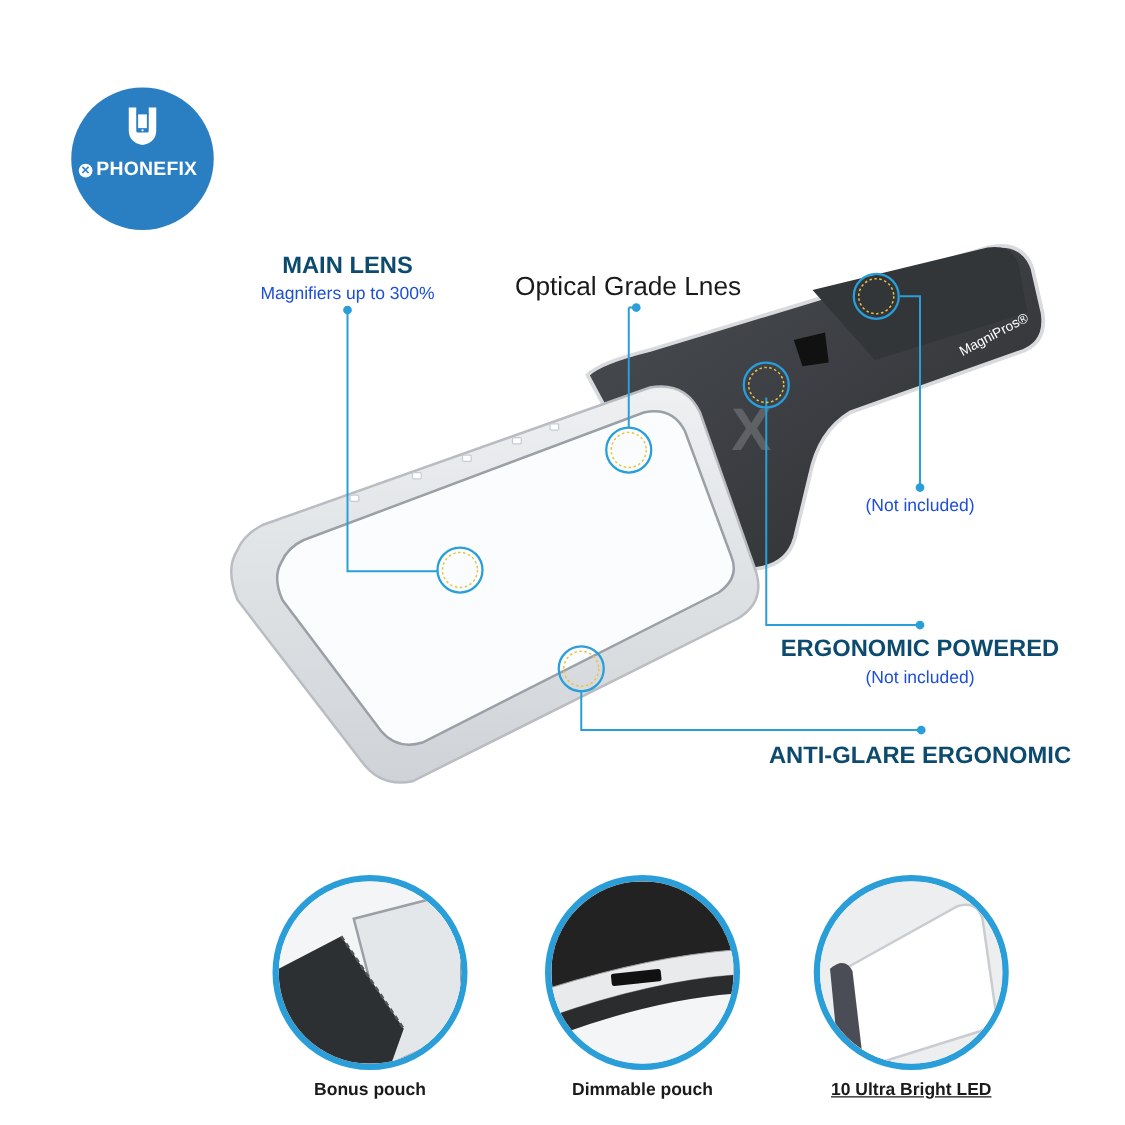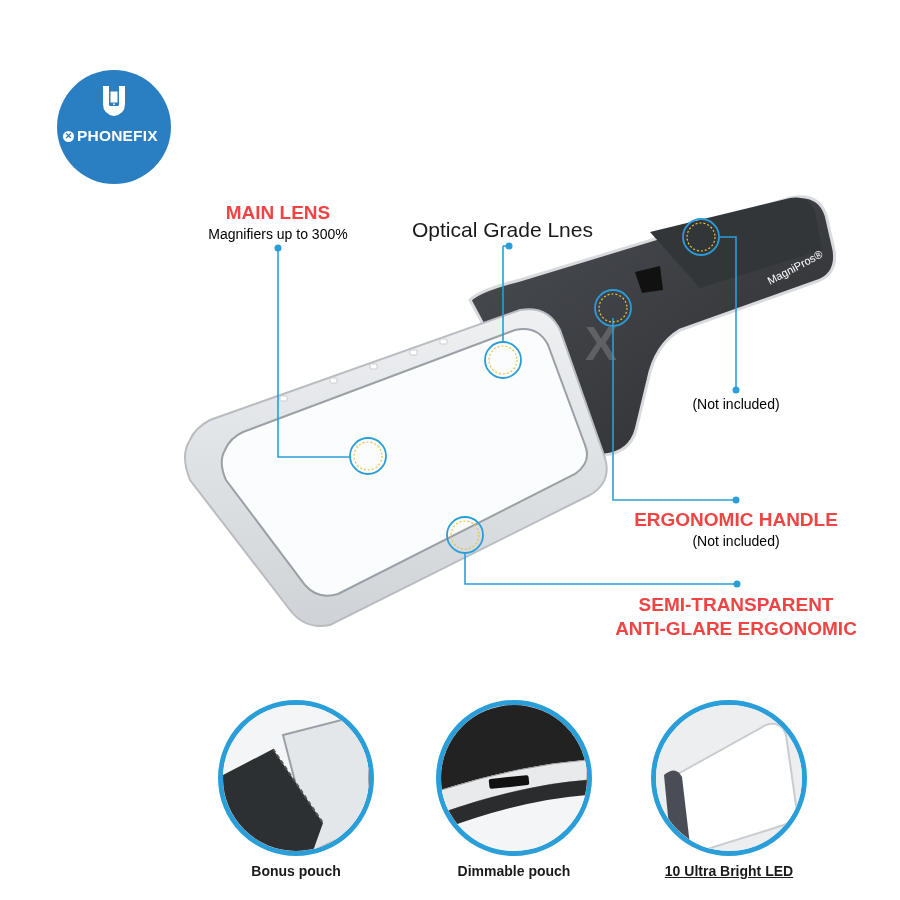--- a/index.html
+++ b/index.html
@@ -19,22 +19,22 @@
   .logo-text {
     left: 6px; top: 57px; width: 104px; color: #fff; font-weight: bold;
     font-size: 15.5px; letter-spacing: 0.2px; display: flex; align-items: center; gap: 3px;
   }
   .logo-x {
     width: 11px; height: 11px; border-radius: 50%; background: #fff; color: #2a7fc3;
     font-size: 9px; line-height: 11px; text-align: center; font-weight: bold; flex: none;
   }
 
   
-  .title-blue { color: #ef4444; font-weight: bold; text-align: center; line-height: 24px; font-size: 19px; }
-  .sub { color: #000000; text-align: center; font-size: 14px; line-height: 19px; }
+  .title-blue { color: #0c4a6e; font-weight: bold; text-align: center; line-height: 24px; font-size: 19px; }
+  .sub { color: #1d4ed8; text-align: center; font-size: 14px; line-height: 19px; }
 
   
   svg.product { left: 0; top: 0; }
 
   
   .feat { width: 156px; height: 156px; border-radius: 50%; border: 5px solid #2a9ed9; overflow: hidden; background: #f2f2f2; box-sizing: border-box; }
   .feat svg { width: 100%; height: 100%; display: block; }
   .feat-label { font-weight: bold; font-size: 14px; color: #1a1a1a; text-align: center; width: 200px; }
 </style>
 </head>
@@ -132,26 +132,25 @@
   <div class="sub">Magnifiers up to 300%</div>
 </div>
 
 <div class="abs" style="left:412px; top:218px; width:210px; font-size:21px; color:#1a1a1a;">Optical Grade Lnes</div>
 
 <div class="abs" style="left:636px; top:395px; width:200px;">
   <div class="sub">(Not included)</div>
 </div>
 
 <div class="abs" style="left:616px; top:508px; width:240px;">
-  <div class="title-blue">ERGONOMIC HANDLE</div>
+  <div class="title-blue">ERGONOMIC POWERED</div>
   <div class="sub">(Not included)</div>
 </div>
 
 <div class="abs" style="left:600px; top:593px; width:272px;">
-  <div class="title-blue">SEMI-TRANSPARENT</div>
   <div class="title-blue">ANTI-GLARE ERGONOMIC</div>
 </div>
 
 <div class="abs feat" style="left:218px; top:700px;">
   <svg viewBox="0 0 146 146">
     <rect width="146" height="146" fill="#f4f5f6"></rect>
     <path d="M60 30 L146 8 L146 120 L90 146 Z" fill="#e4e7ea" stroke="#9aa0a6" stroke-width="2"></path>
     <path d="M0 70 L50 44 L100 118 L90 146 L0 146 Z" fill="#2d3033"></path>
     <path d="M50 44 L100 118" stroke="#555" stroke-width="2" stroke-dasharray="4 3"></path>
   </svg>

